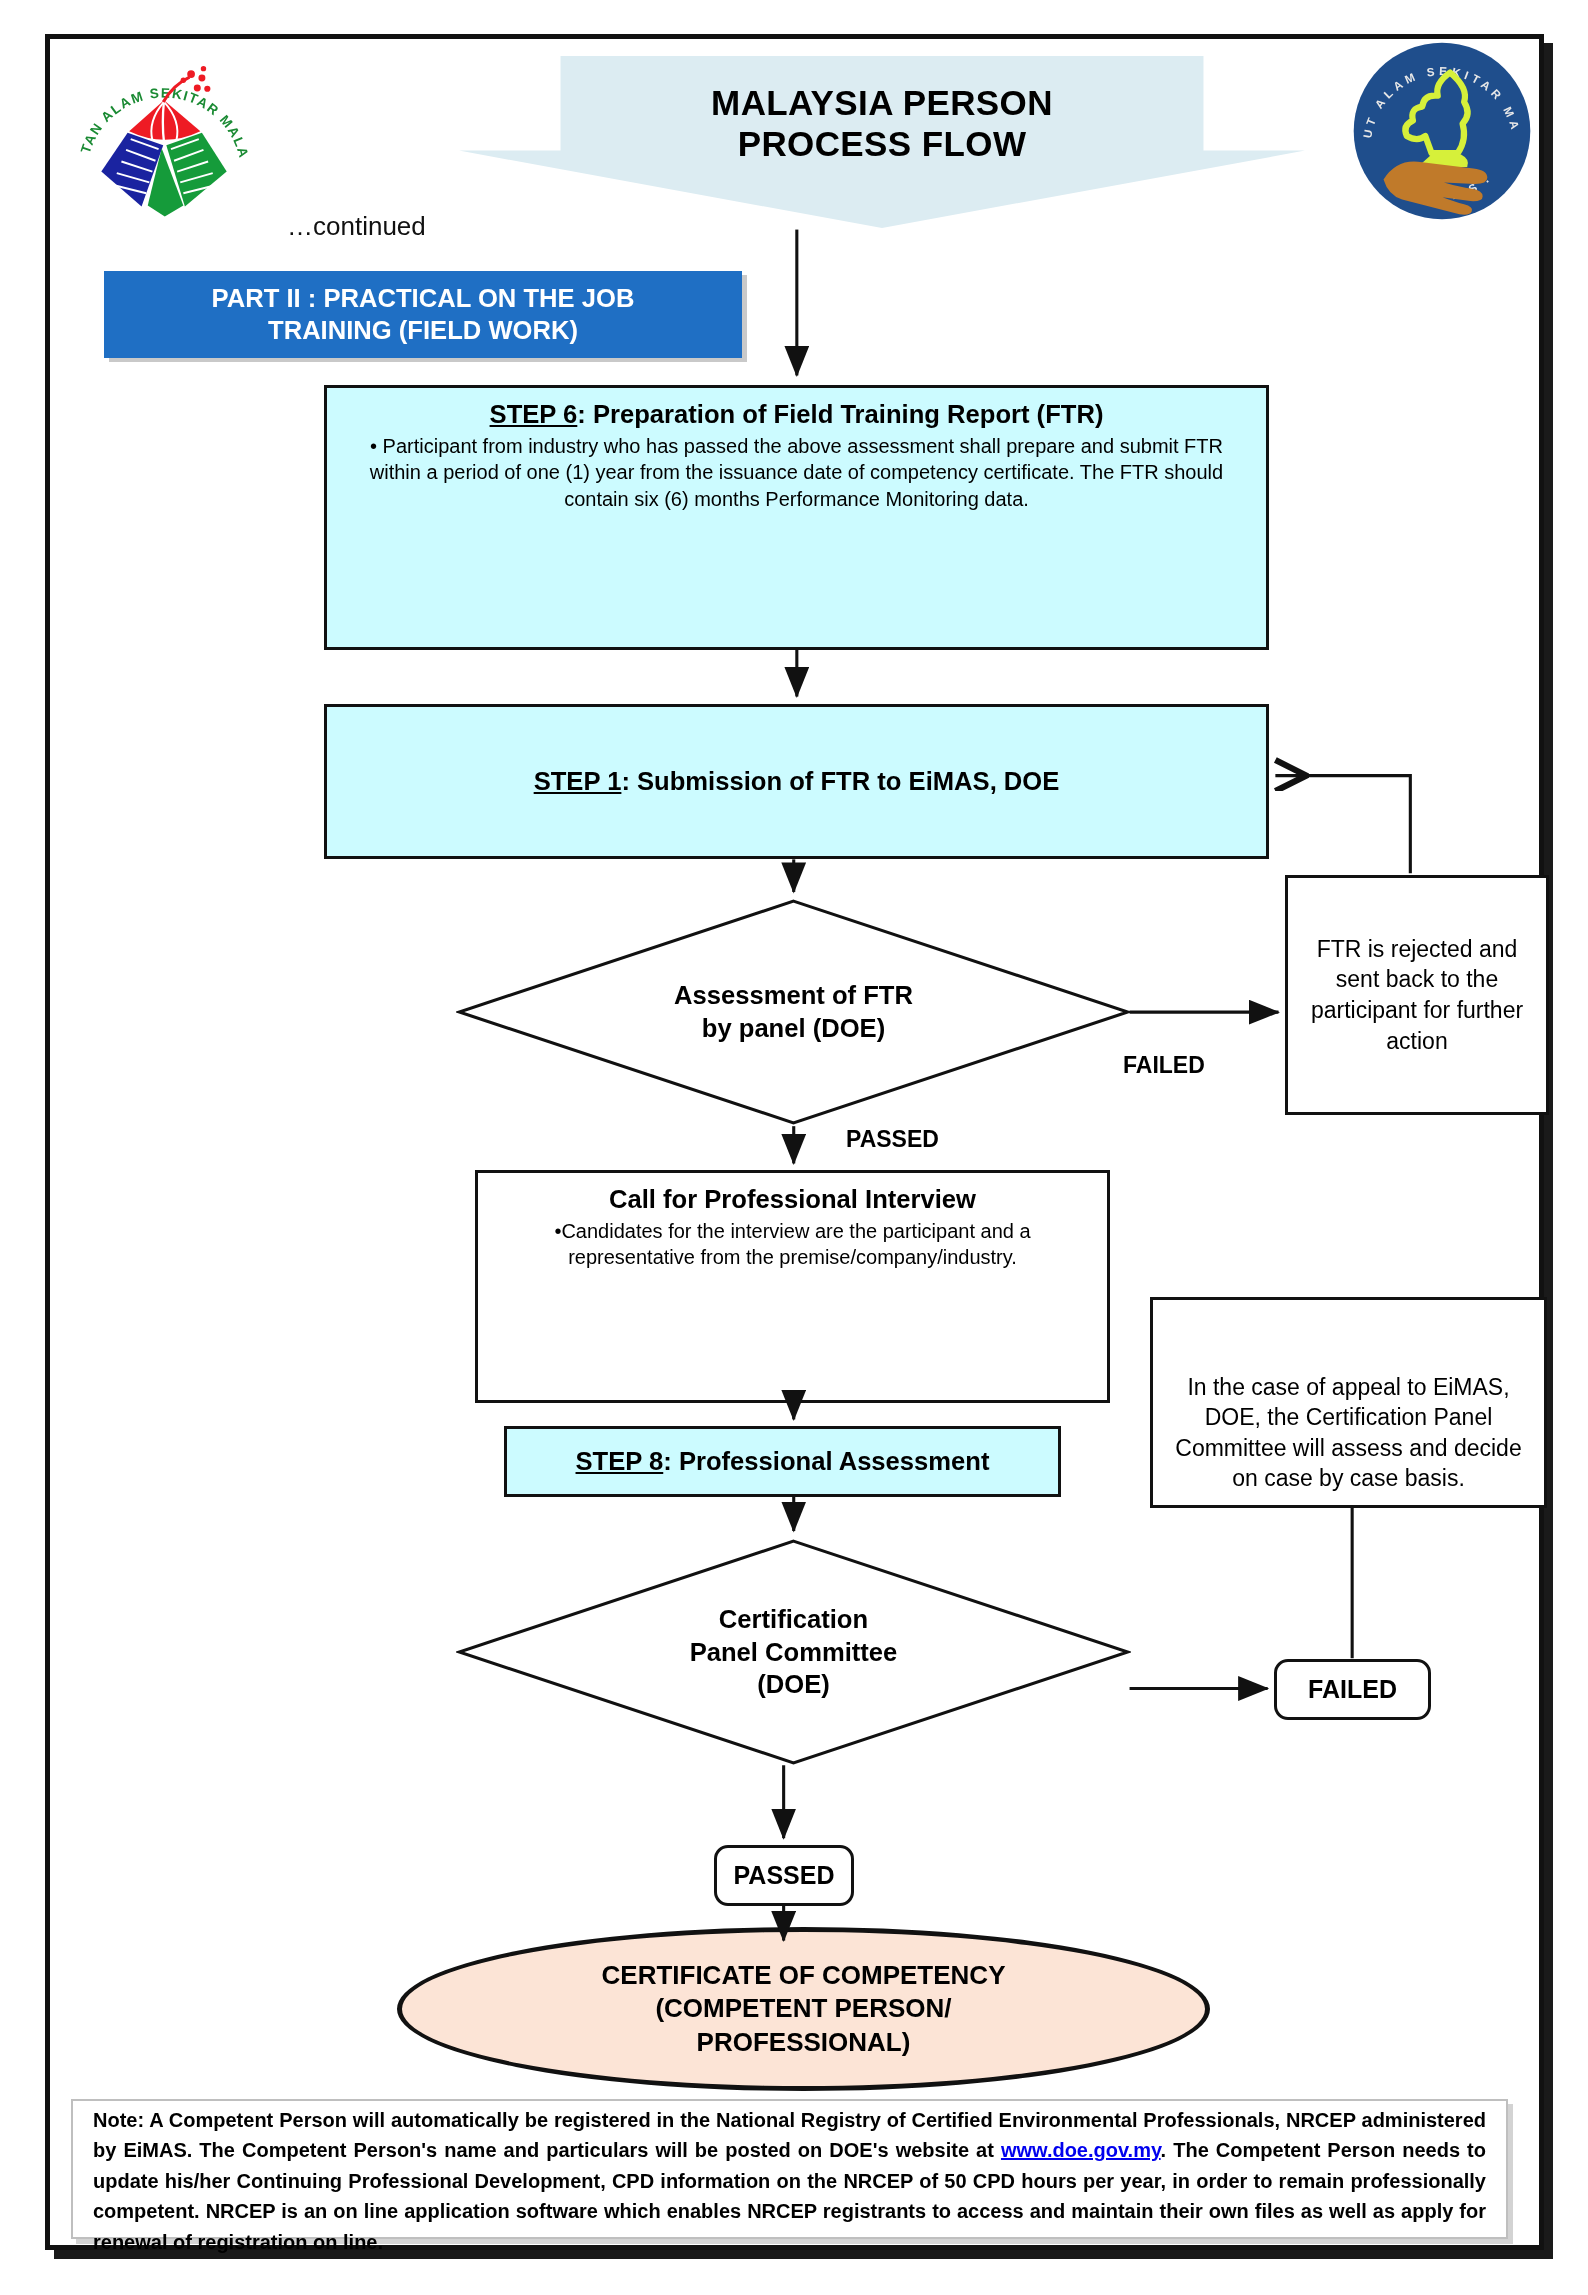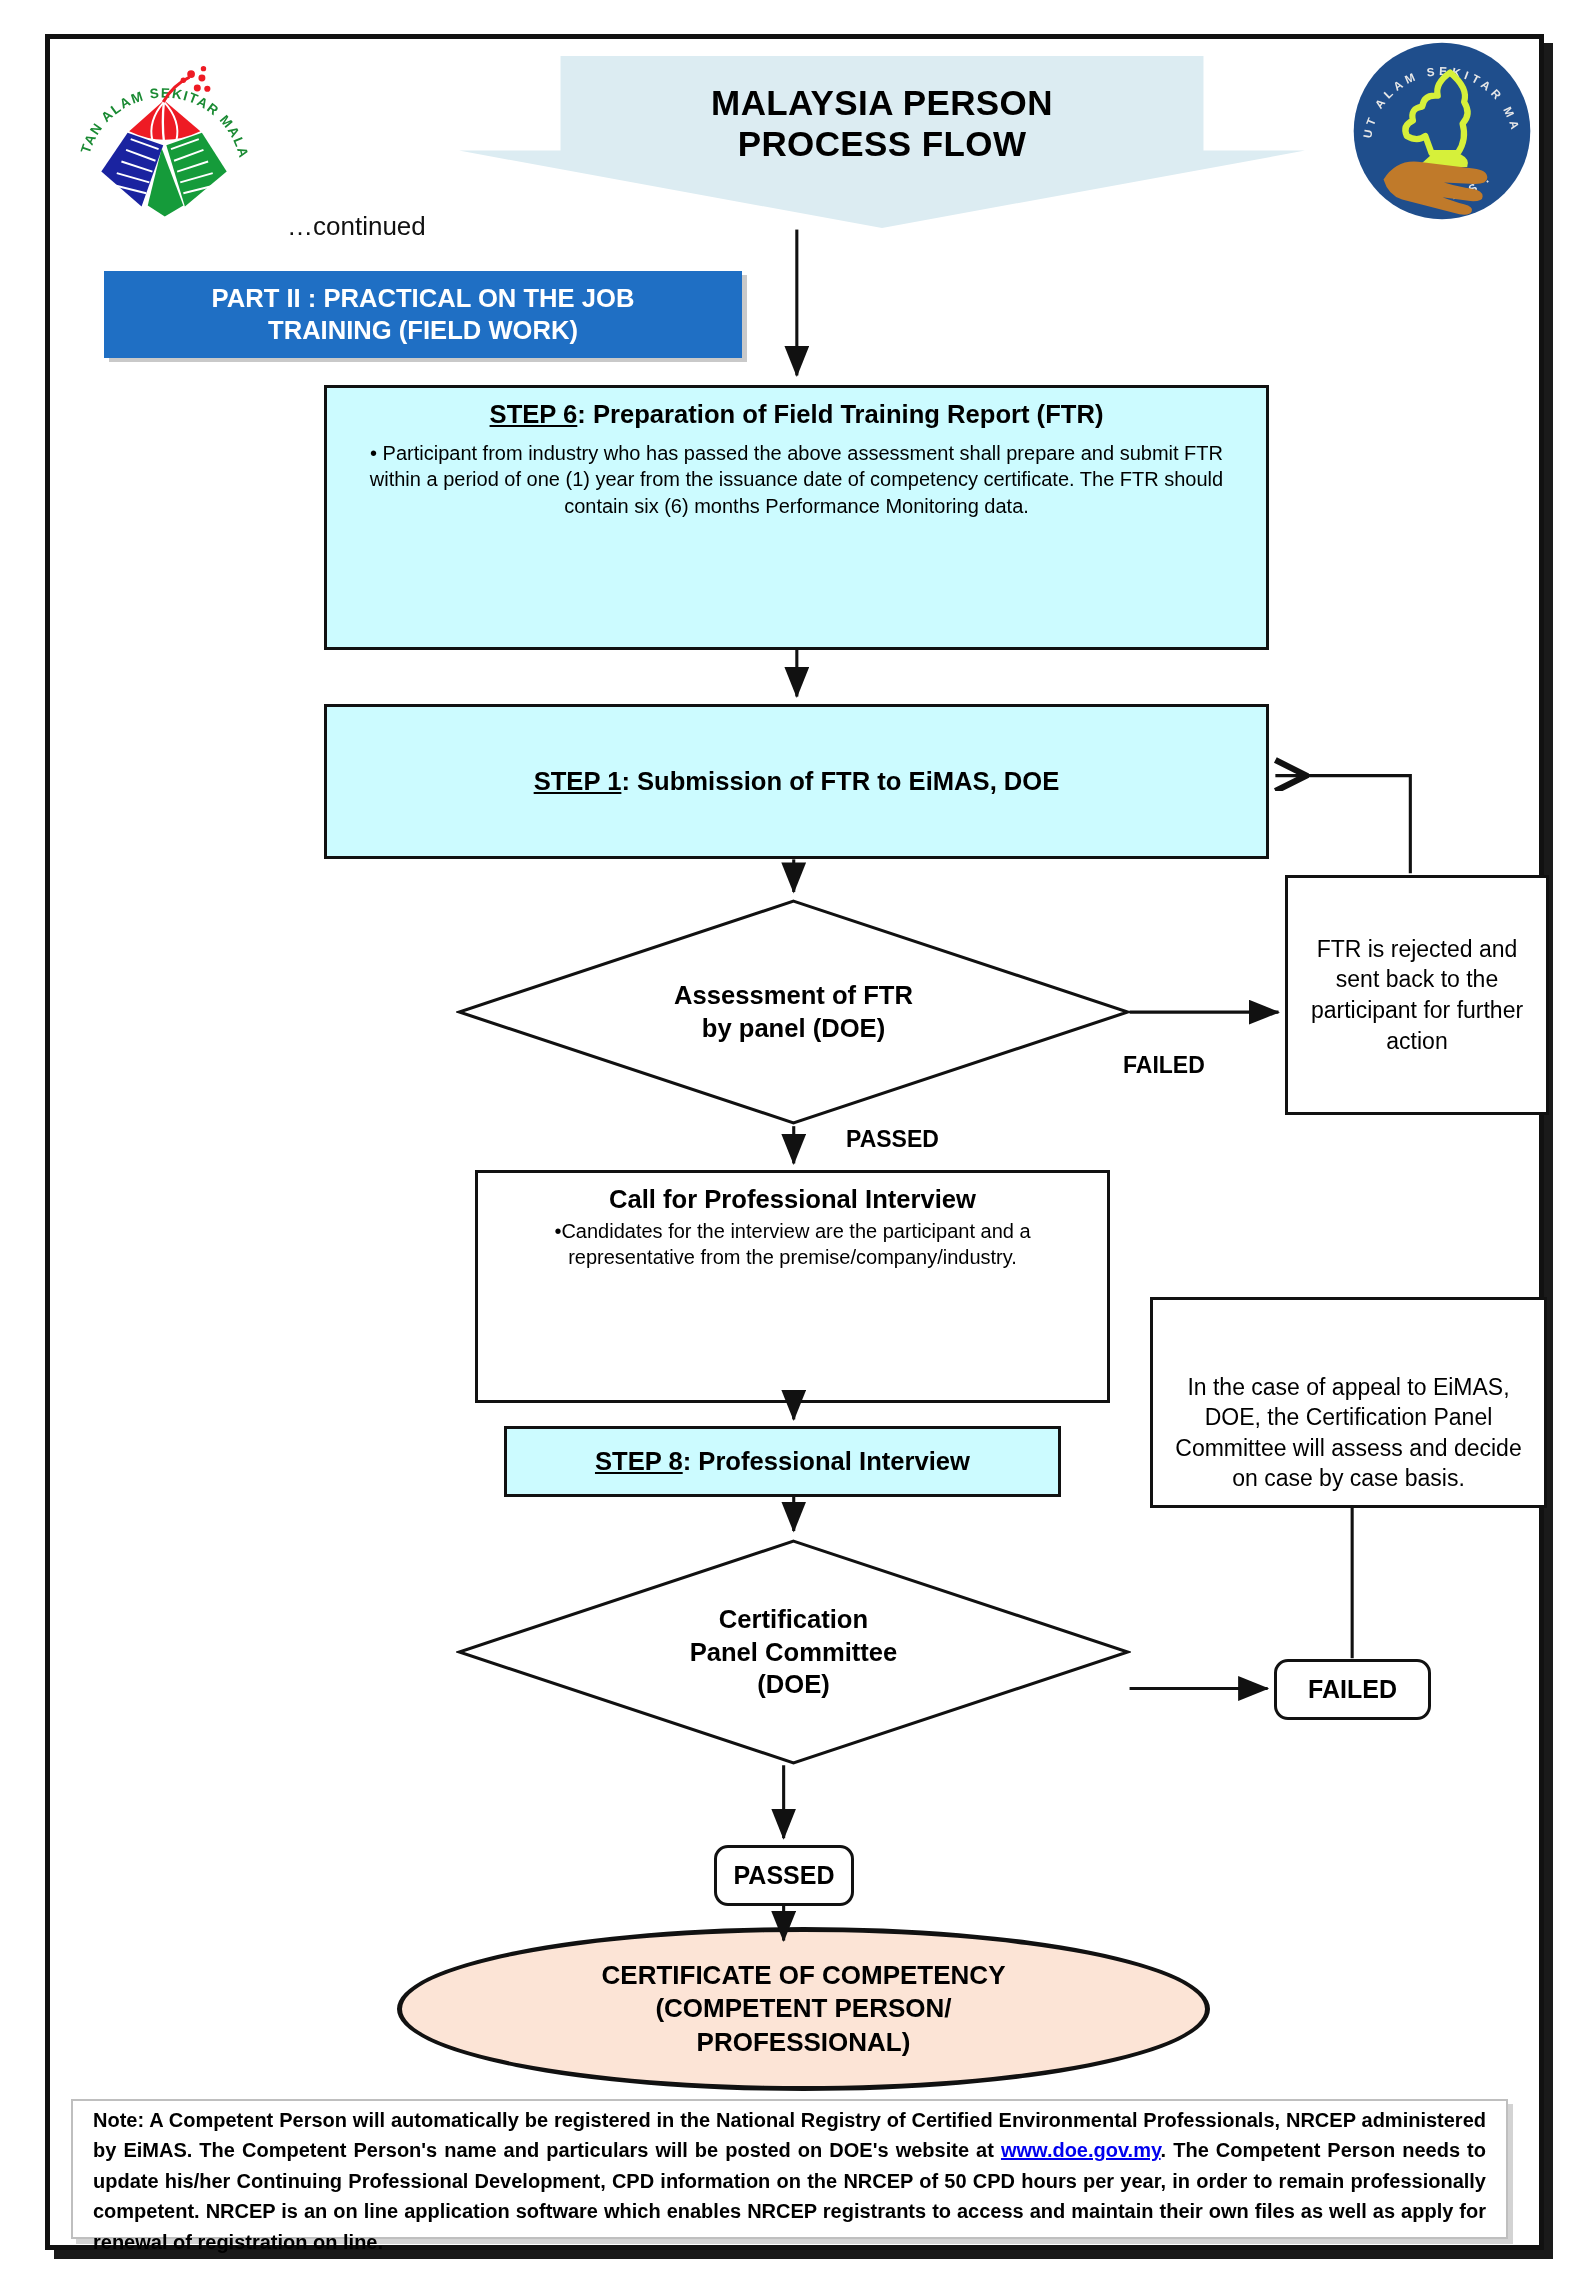--- a/index.html
+++ b/index.html
@@ -88,21 +88,21 @@
   }
 
   
   .pbox {
     border: 3.1px solid #111;
     background: #ffffff;
     display: flex; flex-direction: column;
     align-items: center; justify-content: flex-start;
     padding: 11px 17px;
   }
-  .pbox.cyan { background: #CCFBFF; gap: 7px; }
+  .pbox.cyan { background: #CCFBFF; }
   .pbox .ttl {
     font-size: 25.6px; font-weight: bold; color: #000;
     text-align: center; line-height: 1.25;
   }
   .pbox .ttl .u { text-decoration: underline; }
   .pbox .body {
     font-size: 20px; color: #000; text-align: center;
     line-height: 1.33; margin-top: 1.6px;
   }
   .pbox .plain {
@@ -302,21 +302,21 @@
     <div class="plain">FTR is rejected and sent back to the participant for further action</div>
   </div>
 
   <div class="abs pbox" id="callpi">
     <div class="ttl">Call for Professional Interview</div>
     <div class="body">•Candidates for the  interview are the participant and  a representative from the premise/company/industry.</div>
   </div>
 
   <div class="abs pbox cyan" id="step8">
     <div class="ttl">
-      <span class="u">STEP 8</span><span>: Professional Interview</span>
+      <span class="u">STEP 8</span><span>: Professional Assessment</span>
     </div>
   </div>
 
   <div class="abs pbox" id="appeal-box">
     <div class="plain">In the case of appeal to EiMAS, DOE, the Certification Panel Committee will assess and decide on case by case basis.</div>
   </div>
 
   <div class="diamond-wrap" id="diamond-cert">
     <svg width="675" height="228" viewBox="0 0 870 294">
       <polygon points="435,4 866,147 435,290 4,147" fill="#ffffff" stroke="#111111" stroke-width="4"></polygon>

